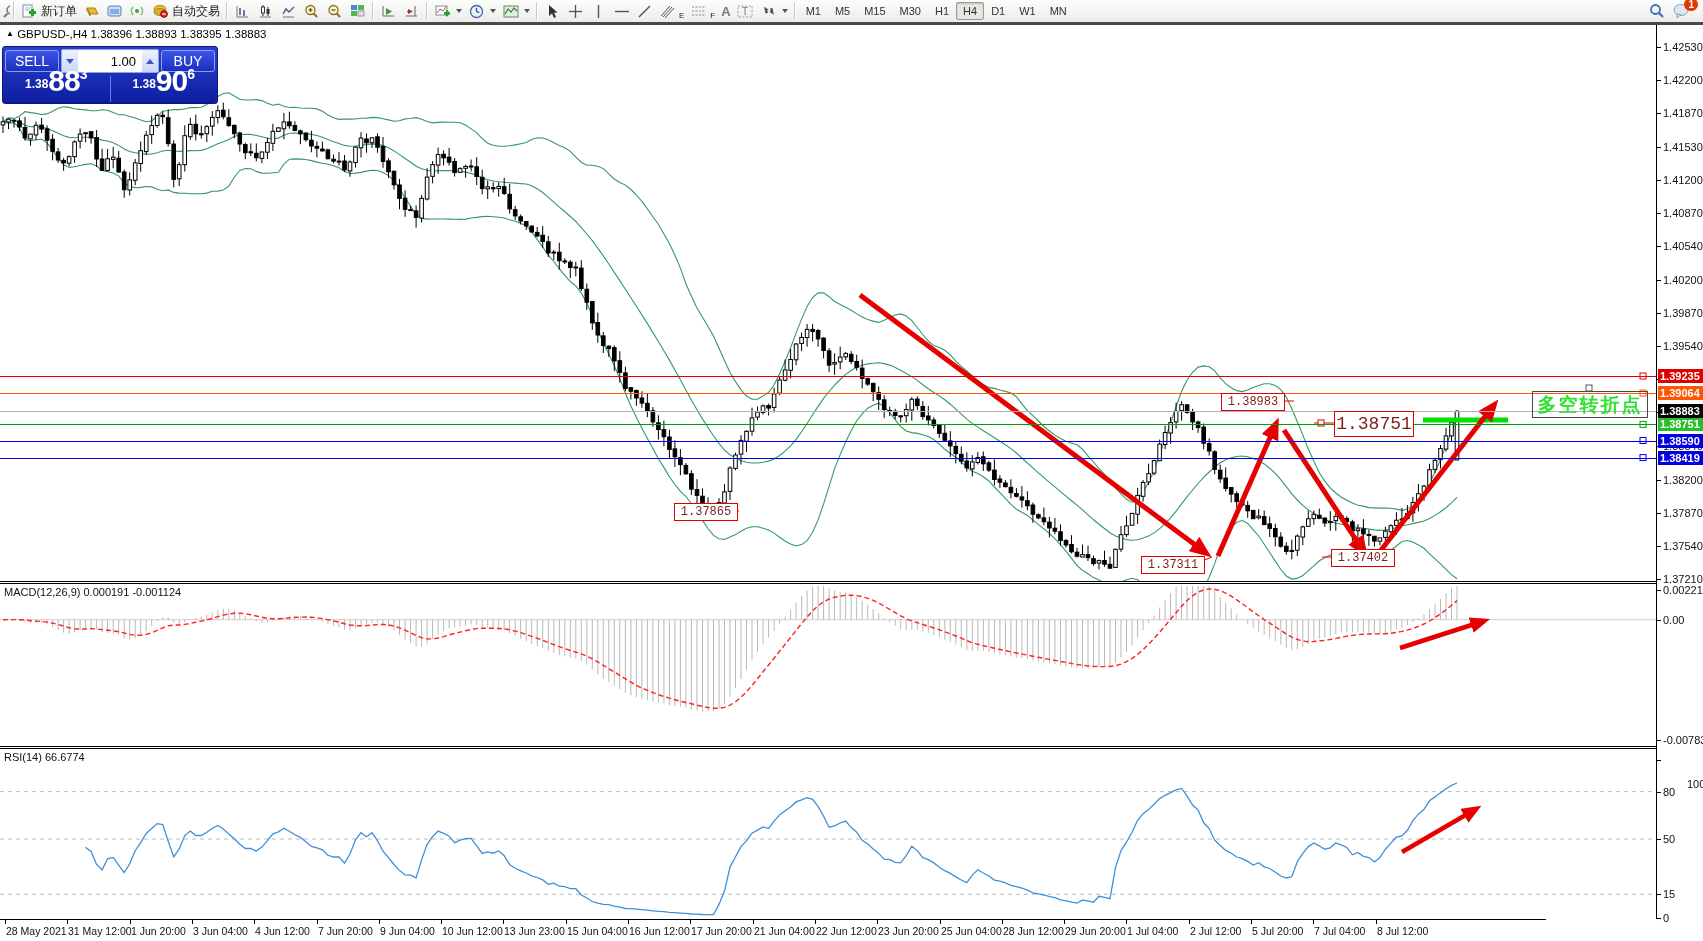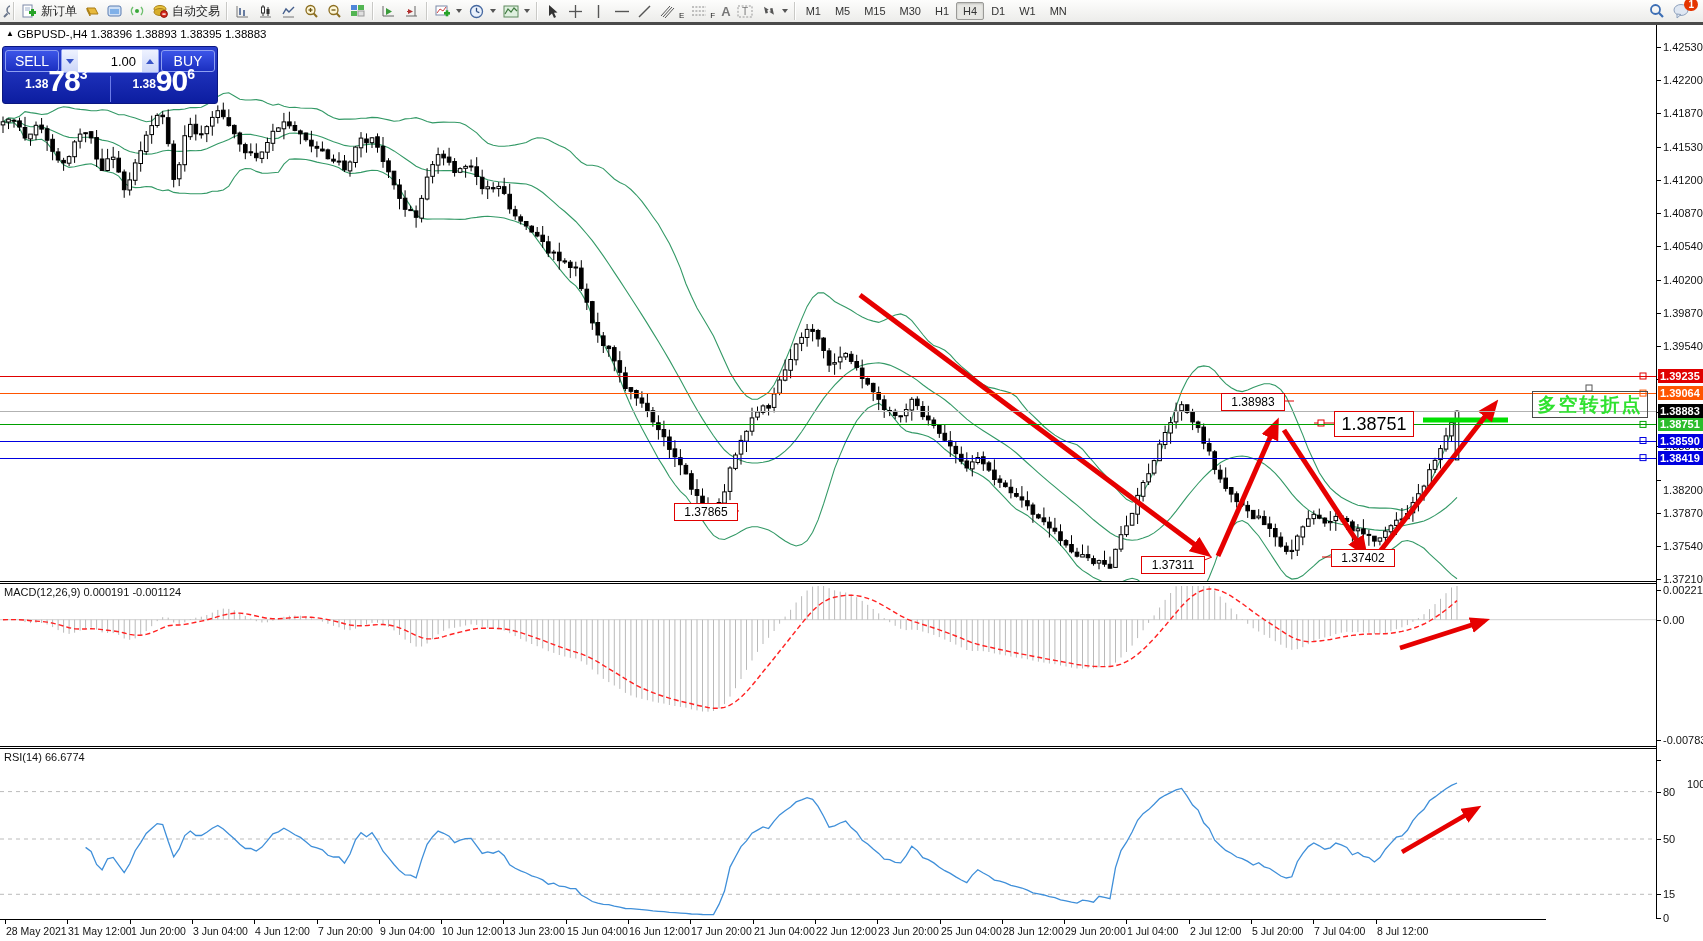--- a/index.html
+++ b/index.html
@@ -30,22 +30,22 @@
   #price-axis{position:absolute;left:1656px;top:25px;width:47px;height:894px;background:#fff;border-left:1px solid #000;}
   #time-axis{position:absolute;left:0;top:919px;width:1546px;height:22px;background:#fff;border-top:1px solid #000;}
   .axlab{position:absolute;left:6px;font-size:11px;color:#111;white-space:nowrap;}
   .axtick{position:absolute;left:0;width:4px;height:1px;background:#000;}
   .clab{position:absolute;left:1px;width:45px;font-size:11px;font-weight:bold;color:#fff;height:14px;line-height:14px;padding-left:2px;z-index:5;}
   .tlab{position:absolute;top:5px;font-size:10.5px;color:#111;white-space:nowrap;}
   .ttick{position:absolute;top:0;width:1px;height:4px;background:#000;}
   .pane-label{position:absolute;left:4px;top:2px;font-size:11px;color:#111;z-index:4;}
   
   .hline{position:absolute;left:0;width:1656px;height:1px;z-index:2;}
-  .plabel{position:absolute;background:#fff;border:1px solid #e00000;color:#000000;
-          display:flex;align-items:center;justify-content:center;z-index:6;white-space:nowrap;}
+  .plabel{position:absolute;background:#fff;border:1px solid #e00000;color:#7f1d1d;
+          display:flex;align-items:center;justify-content:center;z-index:6;white-space:nowrap;font-family:Liberation Mono, monospace;}
   #note-box{position:absolute;border:1px solid #4a4a4a;color:#2fe22f;font-weight:bold;
             display:flex;align-items:center;justify-content:center;letter-spacing:2px;z-index:6;}
   
   #chart-header{position:absolute;left:6px;top:3px;font-size:11.5px;color:#000;z-index:7;white-space:nowrap;}
   #oneclick{position:absolute;left:2px;top:21px;width:216px;height:58px;z-index:8;
     background:linear-gradient(#2c41cf,#0c1da0);border:1px solid #0a1780;border-radius:3px;
     box-sizing:border-box;color:#fff;}
   .oc-top{display:flex;align-items:center;height:24px;margin:2px 2px 0 2px;gap:2px;}
   .oc-btn{flex:0 0 52px;height:20px;border:1px solid #8fa0f2;border-radius:3px;
     background:linear-gradient(#3c55e8,#1b2fc0);font-size:14px;display:flex;align-items:center;justify-content:center;}
@@ -658,21 +658,21 @@
           <input id="vol-input" value="1.00" style="">
           <div class="oc-step">
               <span class="tri-up"></span>
             </div>
         </div>
         <div class="oc-btn">BUY</div>
       </div>
       <div class="oc-quotes">
         <div class="oc-q">
           <span class="oc-small">1.38</span>
-            <span class="oc-big">78</span>
+            <span class="oc-big">88</span>
             <span class="oc-sup">3</span>
         </div>
         <div class="oc-div"></div>
         <div class="oc-q">
           <span class="oc-small">1.38</span>
             <span class="oc-big">90</span>
             <span class="oc-sup">6</span>
         </div>
       </div>
     </div>
@@ -746,21 +746,21 @@
       <span class="axlab" style="top: 282px;">1.39870</span>
       <div class="axtick" style="top: 288px;"></div>
       <span class="axlab" style="top: 315px;">1.39540</span>
       <div class="axtick" style="top: 321px;"></div>
       <span class="axlab" style="top: 348px;">1.39210</span>
       <div class="axtick" style="top: 354px;"></div>
       <span class="axlab" style="top: 381px;">1.38880</span>
       <div class="axtick" style="top: 387px;"></div>
       <span class="axlab" style="top: 415px;">1.38540</span>
       <div class="axtick" style="top: 421px;"></div>
-      <span class="axlab" style="top: 459px; text-align: center;">1.38200</span>
+      <span class="axlab" style="top: 449px; text-align: center;">1.38200</span>
       <div class="axtick" style="top: 455px;"></div>
       <span class="axlab" style="top: 482px;">1.37870</span>
       <div class="axtick" style="top: 488px;"></div>
       <span class="axlab" style="top: 515px;">1.37540</span>
       <div class="axtick" style="top: 521px;"></div>
       <span class="axlab" style="top: 548px;">1.37210</span>
       <div class="axtick" style="top: 554px;"></div>
       <div class="clab" style="top: 344px; background: rgb(224, 0, 0);">1.39235</div>
       <div class="clab" style="top: 361px; background: rgb(255, 85, 0);">1.39064</div>
       <div class="clab" style="top: 392px; background: rgb(42, 189, 42);">1.38751</div>

